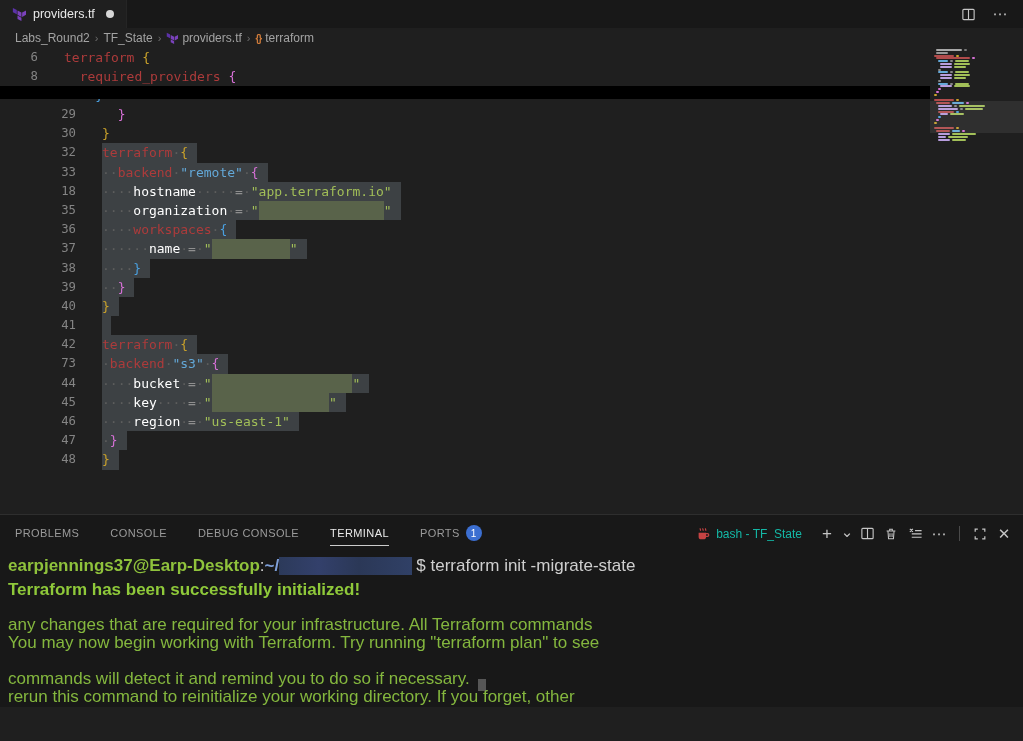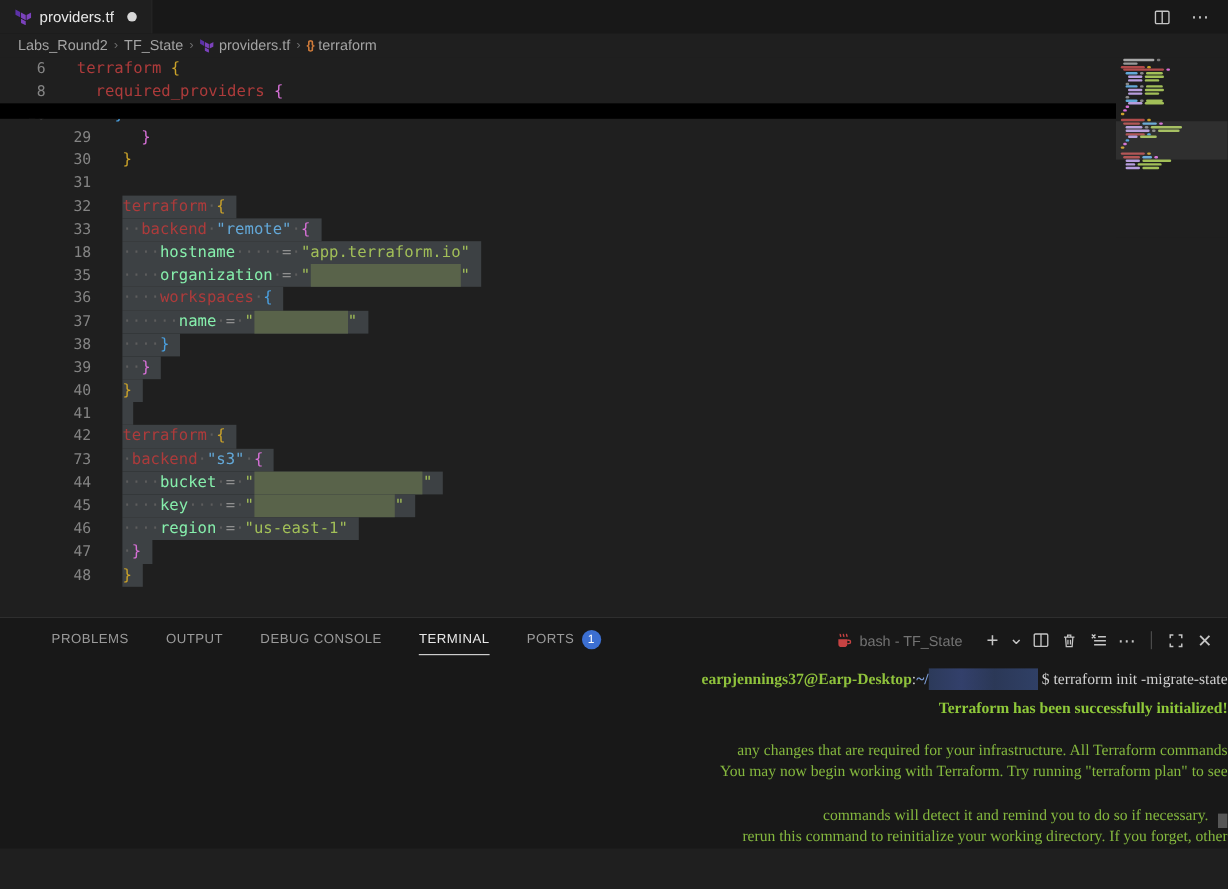--- a/index.html
+++ b/index.html
@@ -28,57 +28,57 @@
 
   
   .editor { position:absolute; top:48px; left:0; width:1023px; height:466px;
             background:#1f1f1f; font-family:"DejaVu Sans Mono", monospace;
             font-size:13px; }
   .row { display:flex; height:19.2px; line-height:19.2px; white-space:pre; }
   .gut { width:38px; flex:none; text-align:right; color:#848484; font-size:12.3px; }
   .lc  { margin-left:26px; display:inline-block; height:19.2px; }
   .selbg { background:#3d4144; padding-right:9px; }
   .kw{color:#ad3b3b} .b1{color:#caa22a} .b2{color:#d670d6} .b3{color:#4aa0e0}
-  .prop{color:#86efac} .op{color:#8f8f8f} .ws{color:#5d5d5d} .str{color:#a2bf58}
+  .prop{color:#ffffff} .op{color:#8f8f8f} .ws{color:#5d5d5d} .str{color:#a2bf58}
   .typ{color:#63a8d8} .txt{color:#d4d4d4}
   .redact { display:inline-block; vertical-align:top; height:19.2px; background:#59634a; }
 
   .sticky { position:absolute; top:0; left:0; right:93px; z-index:3; background:#1f1f1f; }
   .band   { position:absolute; top:38.4px; left:0; width:930px; height:13px;
             background:#000; z-index:3; }
   .sliver { position:absolute; top:51px; left:0; width:930px; height:6px; overflow:hidden; z-index:2; }
   .sliver .row { margin-top:-13px; }
   .code   { position:absolute; top:57px; left:0; right:0;margin-left:38px; }
 
   
   .minimap { position:absolute; top:0; right:0; width:93px; height:150px; z-index:4;
              background:#1f1f1f; padding-top:1px; }
   .mrow { height:2px; margin:0 0 0.8px 4px; display:flex; gap:2px; }
   .mseg { height:2px; border-radius:1px; }
   .mslider { position:absolute; left:0; right:0; top:53px; height:32px;
              background:rgba(210,210,210,0.09); }
 
   
   .panel { position:absolute; top:514px; left:0; width:1023px; height:193px;
-           background:#181818; border-top:1px solid #2e2e2e;padding-left:28px; }
+           background:#181818; border-top:1px solid #2e2e2e; }
   .panel-header { height:37px; display:flex; align-items:center; padding:0 8px 0 15px; }
   .ptab { font-size:11px; letter-spacing:0.4px; color:#9b9b9b; margin-right:31px;
           height:24px; display:flex; align-items:center; gap:6px;
           border-bottom:1px solid transparent; cursor:default; }
   .ptab.active { color:#e9e9e9; border-bottom-color:#cccccc; }
   .badge { min-width:16px; height:16px; border-radius:9px; background:#3c6fd1; color:#fff;
            font-size:10px; display:flex; align-items:center; justify-content:center; padding:0 4px; }
   .panel-right { margin-left:auto; display:flex; align-items:center; gap:2px; }
-  .term-title { font-size:12px; color:#737373; display:flex; align-items:center; gap:6px;
+  .term-title { font-size:12px; color:#14b8a6; display:flex; align-items:center; gap:6px;
                 margin-right:12px; }
   .vsep { width:1px; height:15px; background:#4a4a4a; margin:0 7px; }
 
   
   .terminal { position:absolute; top:38px; left:0; right:0; bottom:0; overflow:hidden;
-              padding:4px 0 0 8px; font-family:Liberation Serif, serif; font-size:13px;text-align:right; }
+              padding:4px 0 0 8px; font-family:Liberation Sans, sans-serif; font-size:17px; }
   .tline { height:17.8px; line-height:17.8px; white-space:pre; }
   .tgap  { height:6px; }
   .tuser{color:#8fc23c; font-weight:bold} .tpath{color:#7e9fd8; font-weight:bold}
   .tplain{color:#cfcfcf} .tgreen{color:#84b73e} .tbold{color:#8fc93a; font-weight:bold}
   .tred { display:inline-block; vertical-align:top; height:17.8px;
           background:linear-gradient(90deg,#2c3a5a,#33406b 30%,#2b3857 60%,#304066); }
   .tcursor { display:inline-block; width:8px; height:12px; background:#8a8a8a; opacity:.55;
              margin-left:8px; transform:translateY(7px); }
   svg { display:block; }
 </style>
@@ -134,21 +134,20 @@
   <span class="crumb">
     <span class="ns-icon">{}</span>
     <span>terraform</span>
     </span>
 </div>
 
 <div class="editor">
   <div class="code">
       <div class="row"><span class="gut">29</span><span class="lc"><span class="txt">  </span><span class="b2">}</span></span></div>
       <div class="row"><span class="gut">30</span><span class="lc"><span class="b1">}</span></span></div>
-      <div class="row"><span class="gut">31</span><span class="lc"></span></div>
       <div class="row"><span class="gut">32</span><span class="lc selbg"><span class="kw">terraform</span><span class="ws">·</span><span class="b1">{</span></span></div>
       <div class="row"><span class="gut">33</span><span class="lc selbg"><span class="ws">··</span><span class="kw">backend</span><span class="ws">·</span><span class="typ">"remote"</span><span class="ws">·</span><span class="b2">{</span></span></div>
       <div class="row"><span class="gut">18</span><span class="lc selbg"><span class="ws">····</span><span class="prop">hostname</span><span class="ws">·····</span><span class="op">=</span><span class="ws">·</span><span class="str">"app.terraform.io"</span></span></div>
       <div class="row"><span class="gut">35</span><span class="lc selbg"><span class="ws">····</span><span class="prop">organization</span><span class="ws">·</span><span class="op">=</span><span class="ws">·</span><span class="str">"</span><span class="redact" style="width: 16ch;"></span><span class="str">"</span></span></div>
       <div class="row"><span class="gut">36</span><span class="lc selbg"><span class="ws">····</span><span class="kw">workspaces</span><span class="ws">·</span><span class="b3">{</span></span></div>
       <div class="row"><span class="gut">37</span><span class="lc selbg"><span class="ws">······</span><span class="prop">name</span><span class="ws">·</span><span class="op">=</span><span class="ws">·</span><span class="str">"</span><span class="redact" style="width: 10ch;"></span><span class="str">"</span></span></div>
       <div class="row"><span class="gut">38</span><span class="lc selbg"><span class="ws">····</span><span class="b3">}</span></span></div>
       <div class="row"><span class="gut">39</span><span class="lc selbg"><span class="ws">··</span><span class="b2">}</span></span></div>
       <div class="row"><span class="gut">40</span><span class="lc selbg"><span class="b1">}</span></span></div>
       <div class="row"><span class="gut">41</span><span class="lc selbg"></span></div>
@@ -299,21 +298,21 @@
   </div>
 </div>
 
 <div class="panel">
   <div class="panel-header">
     <div id="paneltabs" style="display:flex;align-items:center;height:100%;">
         <div class="ptab">
           <span>PROBLEMS</span>
         </div>
         <div class="ptab">
-          <span>OUTPUT</span>
+          <span>CONSOLE</span>
         </div>
         <div class="ptab">
           <span>DEBUG CONSOLE</span>
         </div>
         <div class="ptab active">
           <span>TERMINAL</span>
         </div>
         <div class="ptab">
           <span>PORTS</span>
           <span class="badge">1</span>

